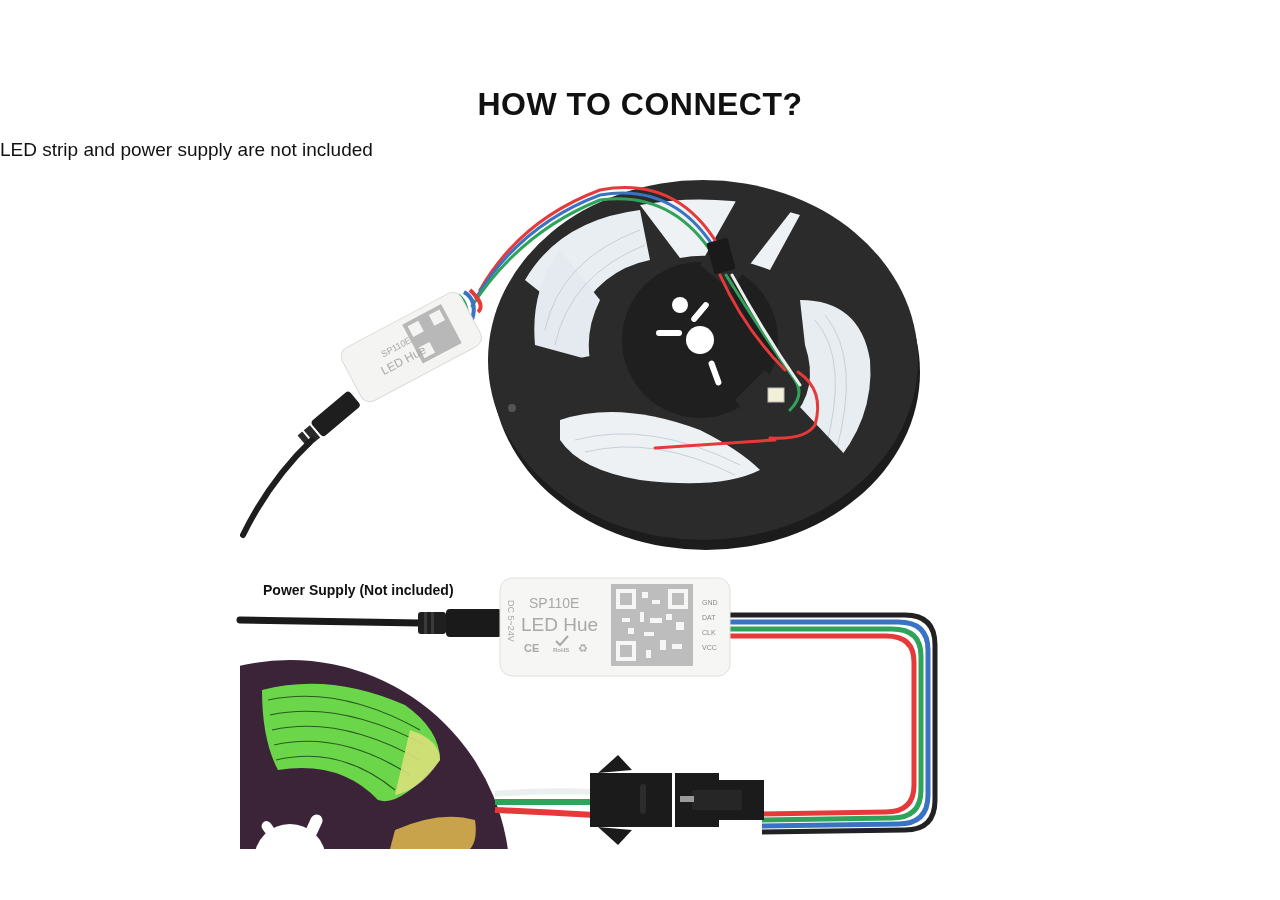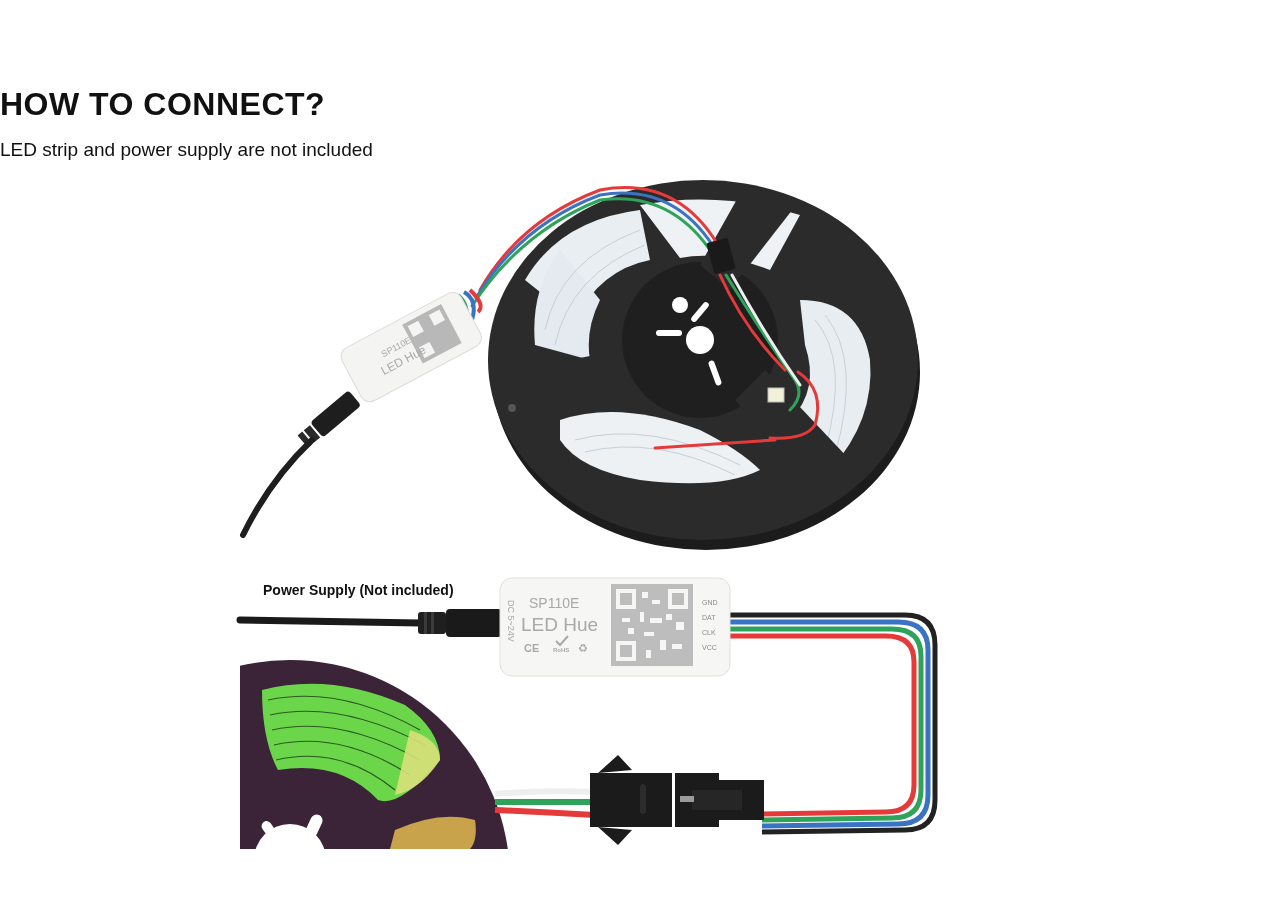--- a/index.html
+++ b/index.html
@@ -1,17 +1,17 @@
 <!DOCTYPE html>
 <html><head>
 <meta charset="utf-8">
 <style>
   html, body { margin:0; padding:0; background:#ffffff; }
   body { width:1280px; height:900px; position:relative; overflow:hidden; font-family:"Liberation Sans", sans-serif; }
-  .title { position:absolute; left:0; width:1280px; top:86px; font-weight:bold; font-size:32px; color:#111; letter-spacing:0.5px; }
+  .title { position:absolute; left:0; width:1280px; top:86px; text-align:center; font-weight:bold; font-size:32px; color:#111; letter-spacing:0.5px; }
   .subtitle { position:absolute; left:0; width:1280px; top:139px; text-align:left; font-size:19px; color:#111; }
   .ps-label { position:absolute; left:263px; top:582px; font-size:14px; font-weight:bold; color:#111; }
   svg { position:absolute; left:0; top:0; }
   .ctrl-text { font-family:"Liberation Sans", sans-serif; fill:#a9a9a9; }
   .pin-text { font-family:"Liberation Sans", sans-serif; fill:#8a8a8a; font-size:7px; }
 </style>
 </head>
 <body>
 
 <div class="title">HOW TO CONNECT?</div>

